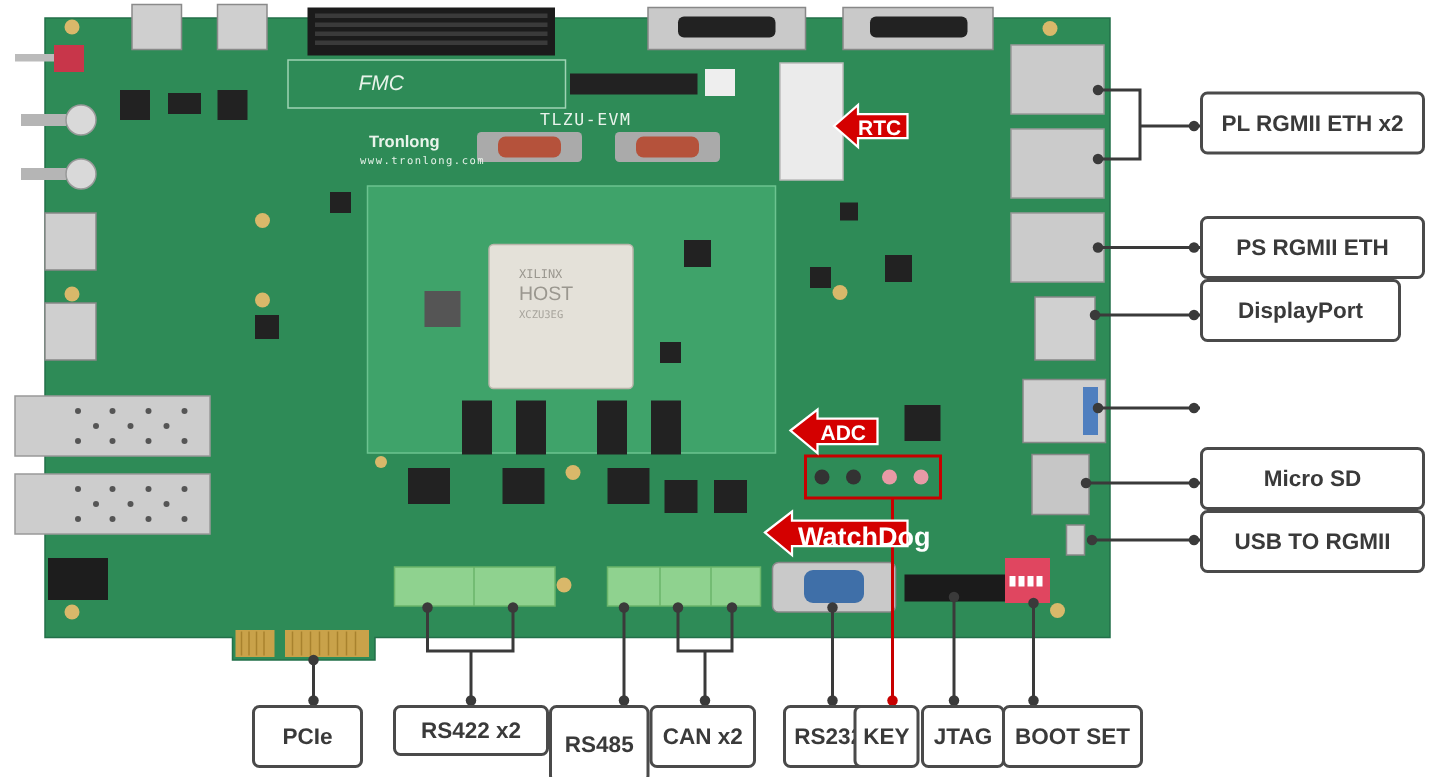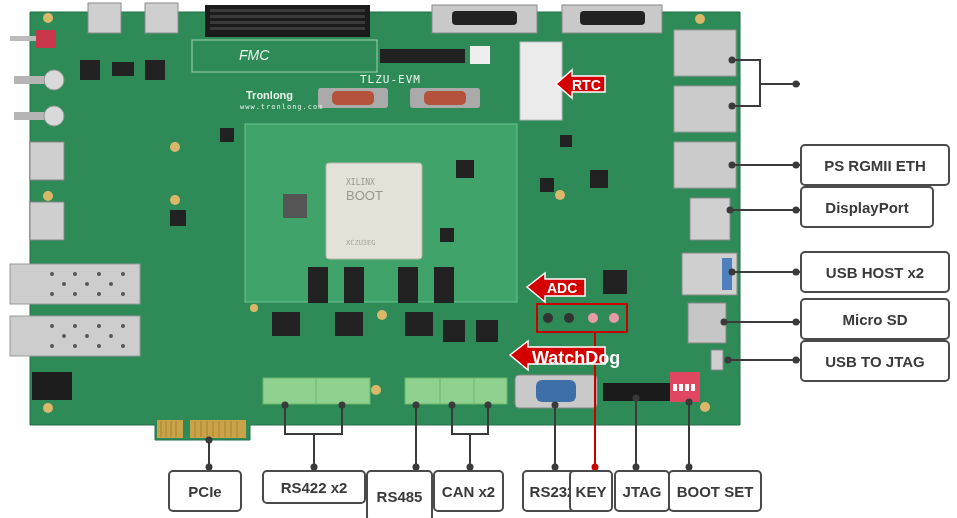--- a/index.html
+++ b/index.html
@@ -248,32 +248,32 @@
   <path d="M556,84 L572,70 L572,76 L605,76 L605,92 L572,92 L572,98 Z" fill="#d40000" stroke="#fff" stroke-width="1.5"></path>
   <path d="M527,287 L545,273 L545,279 L585,279 L585,296 L545,296 L545,302 Z" fill="#d40000" stroke="#fff" stroke-width="1.5"></path>
   <path d="M510,355 L528,341 L528,347 L605,347 L605,364 L528,364 L528,370 Z" fill="#d40000" stroke="#fff" stroke-width="1.5"></path>
 </svg>
 
 <div class="pcb-text" style="left:200px;top:47px;font-size:14px;font-style:italic;font-family:'Liberation Sans',sans-serif;margin-left:39px;">FMC</div>
 <div class="pcb-text" style="left:360px;top:73px;font-size:11px;letter-spacing:1px;">TLZU-EVM</div>
 <div class="pcb-text" style="left:246px;top:89px;font-size:11px;font-weight:bold;font-family:'Liberation Sans',sans-serif;">Tronlong</div>
 <div class="pcb-text" style="left:240px;top:103px;font-size:7px;letter-spacing:1px;">www.tronlong.com</div>
 <div class="pcb-text" style="left:346px;top:178px;font-size:8px;color:#9a978f;">XILINX</div>
-<div class="pcb-text" style="left:346px;top:188px;font-size:13px;color:#9a978f;font-family:'Liberation Sans',sans-serif;">BOOT</div>
-<div class="pcb-text" style="left:346px;top:206px;font-size:7px;color:#a7a49c;margin-top:33px;">XCZU3EG</div>
+<div class="pcb-text" style="left:346px;top:188px;font-size:13px;color:#9a978f;font-family:'Liberation Sans',sans-serif;">HOST</div>
+<div class="pcb-text" style="left:346px;top:206px;font-size:7px;color:#a7a49c;">XCZU3EG</div>
 
 <div class="red-tag" style="left:572px;top:77px;">RTC</div>
 <div class="red-tag" style="left:547px;top:280px;">ADC</div>
 <div class="red-tag" style="left:532px;top:348px;font-size:18px;">WatchDog</div>
 
+<div class="label-box" style="left:800px;top:61px;width:150px;height:42px;">PL RGMII ETH x2</div>
 <div class="label-box" style="left:800px;top:144px;width:150px;height:42px;">PS RGMII ETH</div>
 <div class="label-box" style="left:800px;top:186px;width:134px;height:42px;">DisplayPort</div>
-<div class="label-box" style="left:800px;top:251px;width:150px;height:42px;">USB HOST x2</div>
 <div class="label-box" style="left:800px;top:298px;width:150px;height:42px;">Micro SD</div>
-<div class="label-box" style="left:800px;top:340px;width:150px;height:42px;">USB TO JTAG</div>
+<div class="label-box" style="left:800px;top:340px;width:150px;height:42px;">USB TO RGMII</div>
 
 <div class="label-box" style="left:168px;top:470px;width:74px;height:42px;">PCIe</div>
 <div class="label-box" style="left:262px;top:470px;width:104px;height:34px;">RS422 x2</div>
 <div class="label-box" style="left:366px;top:470px;width:67px;height:52px;">RS485</div>
 <div class="label-box" style="left:433px;top:470px;width:71px;height:42px;">CAN x2</div>
 <div class="label-box" style="left:510px;top:470px;width:61px;height:42px;margin-left:12px;">RS232</div>
 <div class="label-box" style="left:569px;top:470px;width:44px;height:42px;">KEY</div>
 <div class="label-box" style="left:614px;top:470px;width:56px;height:42px;">JTAG</div>
 <div class="label-box" style="left:668px;top:470px;width:94px;height:42px;">BOOT SET</div>
 

